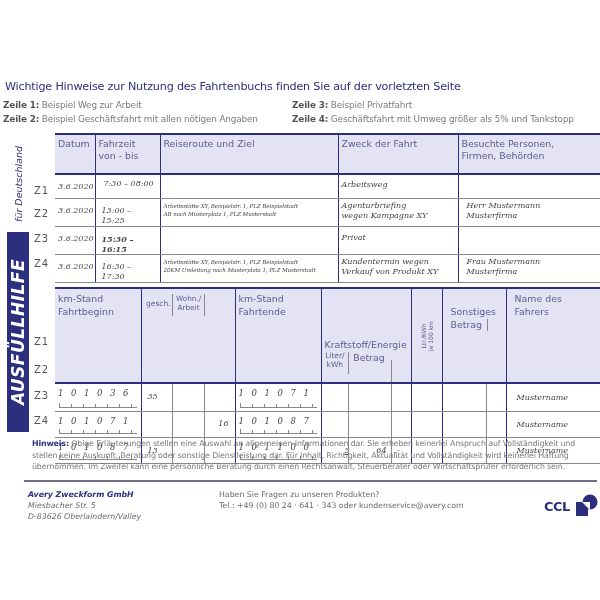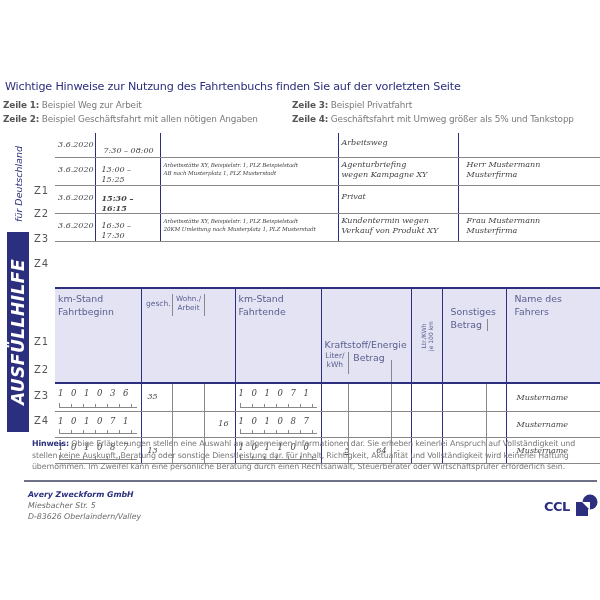--- a/index.html
+++ b/index.html
@@ -61,23 +61,32 @@
 
 <table class="grid" style="left:55px; top:133px; width:545px;">
   <colgroup>
       <col style="width:40px">
       <col style="width:65px">
       <col style="width:178px">
       <col style="width:120px">
       <col style="width:142px">
     </colgroup>
   <tbody>
-  <tr style="height:24px;">
-    <td class="hw" style="padding-top:7px;">3.6.2020</td>
-    <td class="hw vl" style="padding-top:13px; padding-left:8px;">7:30  –  08:00</td>
+      <tr style="height:40px;">
+    <th>Datum</th>
+    <th class="vl" style="white-space:pre-line;">Fahrzeit
+von - bis</th>
+    <th class="vl">Reiseroute und Ziel</th>
+    <th class="vl">Zweck der Fahrt</th>
+    <th class="vl" style="white-space:pre-line;">Besuchte Personen,
+Firmen, Behörden</th>
+  </tr>
+  <tr style="height:24px;">
+    <td class="hw" style="padding-top:7px;">3.6.2020</td>
+    <td class="hw vl" style="padding-top:4px; padding-left:8px;">7:30  –  08:00</td>
     <td class="vl">
           <div class="hw-sm"></div>
           <div class="hw-sm"></div>
         </td>
     <td class="vl" style="padding-top:5px;">
           <div class="hw">Arbeitsweg</div>
         </td>
     <td class="vl"></td>
   </tr>
   <tr style="height:24px;">
@@ -250,20 +259,22 @@
 <div class="abs note"><b>Hinweis:</b><span> Obige Erläuterungen stellen eine Auswahl an allgemeinen Informationen dar. Sie erheben keinerlei Anspruch auf Vollständigkeit und stellen keine Auskunft, Beratung oder sonstige Dienstleistung dar. Für Inhalt, Richtigkeit, Aktualität und Vollständigkeit wird keinerlei Haftung übernommen. Im Zweifel kann eine persönliche Beratung durch einen Rechtsanwalt, Steuerberater oder Wirtschaftsprüfer erforderlich sein.</span></div>
 
 <div class="abs divider"></div>
 
 <div class="abs footer" style="left:28px; top:490px;font-style:italic;">
   <div><b>Avery Zweckform GmbH</b></div>
   <div>Miesbacher Str. 5</div>
   <div>D-83626 Oberlaindern/Valley</div>
 </div>
 <div class="abs footer" style="left:219px; top:490px;">
+  <div>Haben Sie Fragen zu unseren Produkten?</div>
+  <div>Tel.: +49 (0) 80 24 · 641 · 343 oder  kundenservice@avery.com</div>
 </div>
 <div class="abs ccl">
   <span class="txt">CCL</span>
   <svg style="position:absolute; left:32px; top:0;" width="22" height="24" viewBox="0 0 22 24">
     <polygon points="0,8 12,8 12,22 0,22" fill="#2b2f7e"></polygon>
     <circle cx="14" cy="8" r="7.5" fill="#2b2f7e"></circle>
     <polygon points="6,8 14,8 14,16" fill="#ffffff"></polygon>
   </svg>
 </div>
 

